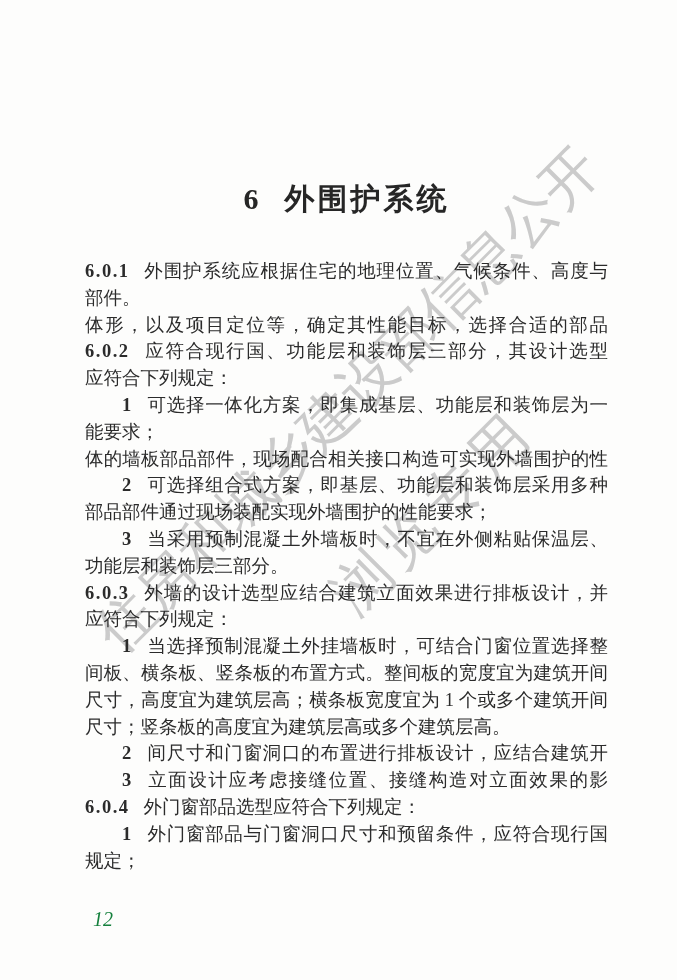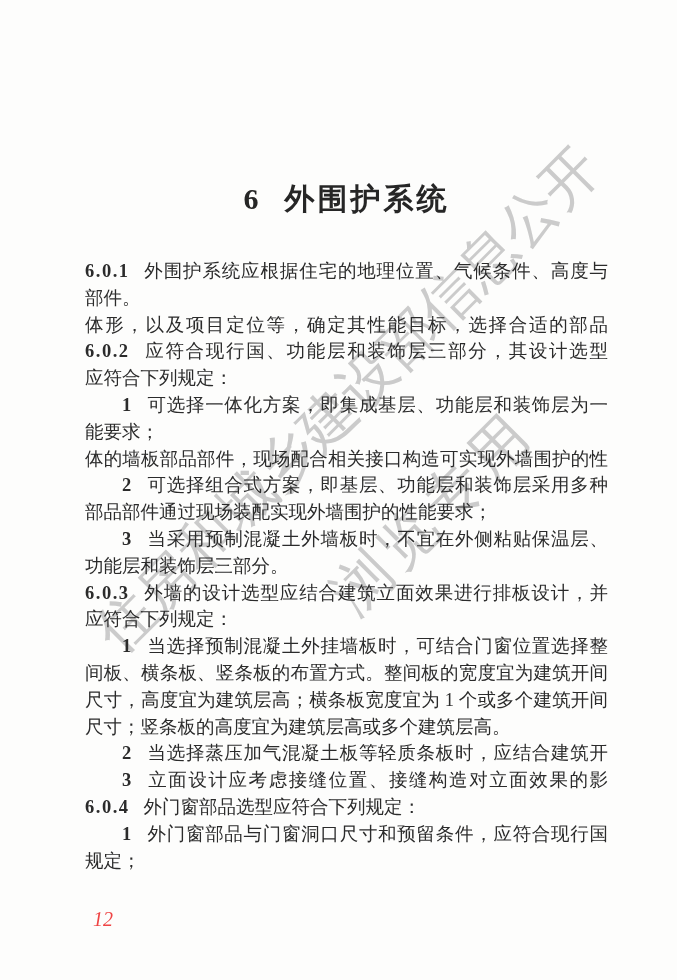--- a/index.html
+++ b/index.html
@@ -74,21 +74,21 @@
     letter-spacing: 1.5px;
     margin-right: 14px;
   }
   .pagenum {
     position: absolute;
     left: 93px;
     top: 908px;
     z-index: 2;
     font-style: italic;
     font-size: 20px;
-    color: #ef4444;
+    color: #15803d;
   }
 </style>
 </head>
 <body>
 
 <div class="page">
 
   <div class="wm wm1">住房和城乡建设部信息公开</div>
   <div class="wm wm2">浏览专用</div>
 
@@ -110,21 +110,21 @@
       <div class="ln j ind"><span class="pfx">2</span><span>可选择组合式方案，即基层、功能层和装饰层采用多种</span></div>
       <div class="ln"><span>部品部件通过现场装配实现外墙围护的性能要求；</span></div>
       <div class="ln j ind"><span class="pfx">3</span><span>当采用预制混凝土外墙板时，不宜在外侧粘贴保温层、</span></div>
       <div class="ln"><span>功能层和装饰层三部分。</span></div>
       <div class="ln j"><span class="pfx">6.0.3</span><span>外墙的设计选型应结合建筑立面效果进行排板设计，并</span></div>
       <div class="ln"><span>应符合下列规定：</span></div>
       <div class="ln j ind"><span class="pfx">1</span><span>当选择预制混凝土外挂墙板时，可结合门窗位置选择整</span></div>
       <div class="ln j"><span>间板、横条板、竖条板的布置方式。整间板的宽度宜为建筑开间</span></div>
       <div class="ln j"><span>尺寸，高度宜为建筑层高；横条板宽度宜为 1 个或多个建筑开间</span></div>
       <div class="ln"><span>尺寸；竖条板的高度宜为建筑层高或多个建筑层高。</span></div>
-      <div class="ln j ind"><span class="pfx">2</span><span>当选择蒸压加气混凝土板等轻质条板时，应结合建筑开</span></div>
+      <div class="ln j ind"><span class="pfx">2</span><span>间尺寸和门窗洞口的布置进行排板设计，应结合建筑开</span></div>
       <div class="ln j ind"><span class="pfx">3</span><span>立面设计应考虑接缝位置、接缝构造对立面效果的影响。</span></div>
       <div class="ln"><span class="pfx">6.0.4</span><span>外门窗部品选型应符合下列规定：</span></div>
       <div class="ln j ind"><span class="pfx">1</span><span>外门窗部品与门窗洞口尺寸和预留条件，应符合现行国</span></div>
       <div class="ln"><span>规定；</span></div>
     </div>
 
   </div>
 
   <div class="pagenum">12</div>
 

